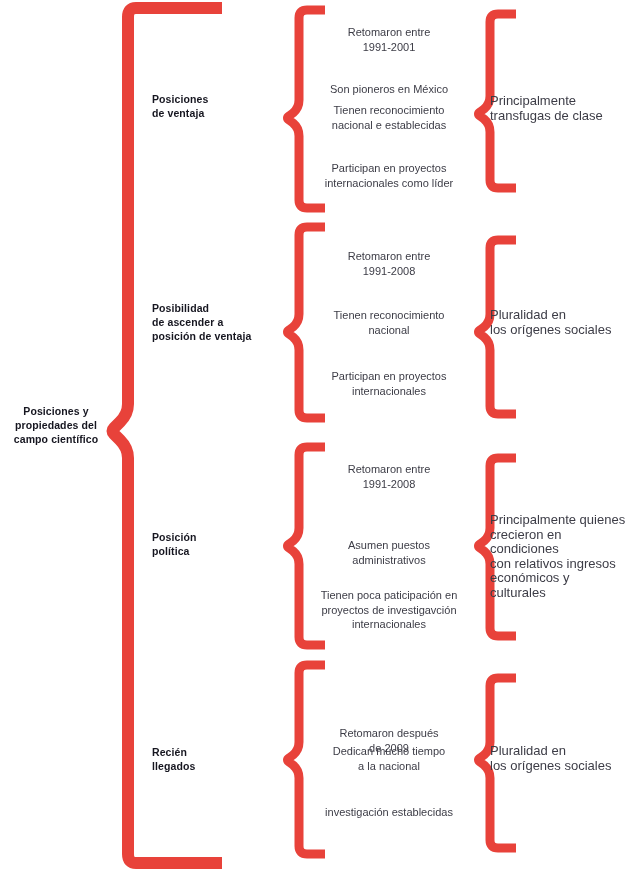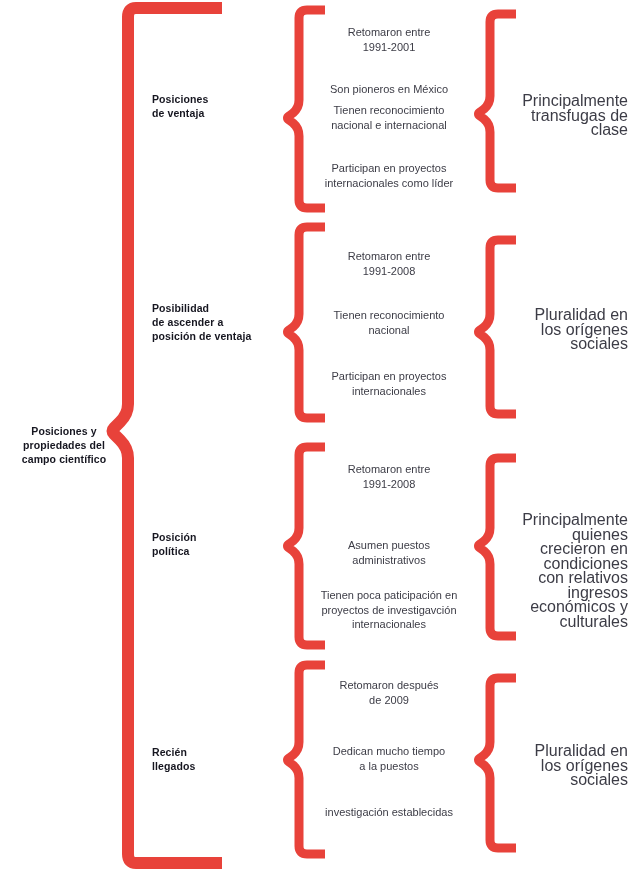--- a/index.html
+++ b/index.html
@@ -5,37 +5,37 @@
   html,body{margin:0;padding:0;background:#ffffff;}
   body{
     width:628px;height:872px;position:relative;overflow:hidden;
     font-family:"Liberation Sans","DejaVu Sans",sans-serif;
     color:#2b2b33;
   }
   .canvas{position:absolute;inset:0;}
 
   
   .root-label{
-    position:absolute; left:8px; top:404px; width:112px;
+    position:absolute; left:0px; top:404px; width:112px;
     text-align:center; font-weight:bold; font-size:10.5px; line-height:14px;
-    color:#161620; letter-spacing:.1px;margin-top:20px;
+    color:#161620; letter-spacing:.1px;
   }
   .cat-label{
     position:absolute; left:152px; width:118px;
     text-align:left; font-weight:bold; font-size:10.5px; line-height:14px;
     color:#161620; letter-spacing:.1px;
   }
   .detail{
     position:absolute; width:186px; left:296px;
     text-align:center; font-size:11px; line-height:14.5px;
     color:#3c3c46;
   }
   .outcome{
     position:absolute; left:490px; width:138px;
-    text-align:right; font-size:16px; line-height:14.5px;
+    text-align:left; font-size:13px; line-height:14.5px;
     color:#3c3c46;
   }
 
   
   svg.braces{position:absolute;left:0;top:0;width:628px;height:872px;}
   svg.braces path{fill:none;stroke:#E8423A;stroke-linecap:butt;stroke-linejoin:round;}
   .br-outer{stroke-width:12;}
   .br-mid{stroke-width:9;}
   .br-right{stroke-width:9;}
 </style>
@@ -75,21 +75,21 @@
     <div>Posiciones</div>
     <div>de ventaja</div>
   </div>
   <div class="detail" style="top:25px">
       <div>Retomaron entre</div>
       <div>1991-2001</div>
     </div>
   <div class="detail" style="top:82px">Son pioneros en México</div>
   <div class="detail" style="top:103px">
       <div>Tienen reconocimiento</div>
-      <div>nacional e internacional</div>
+      <div>nacional e establecidas</div>
     </div>
   <div class="detail" style="top:161px">
       <div>Participan en proyectos</div>
       <div>internacionales como líder</div>
     </div>
   <div class="outcome" style="top:94px">
       <div>Principalmente</div>
       <div>transfugas de clase</div>
     </div>
 
@@ -136,27 +136,27 @@
       <div>Principalmente quienes</div>
       <div>crecieron en condiciones</div>
       <div>con relativos ingresos</div>
       <div>económicos y culturales</div>
     </div>
 
   <div class="cat-label" style="top:745px">
     <div>Recién</div>
     <div>llegados</div>
   </div>
-  <div class="detail" style="top:678px">
+  <div class="detail" style="top:726px">
       <div>Retomaron después</div>
       <div>de 2009</div>
     </div>
   <div class="detail" style="top:744px">
       <div>Dedican mucho tiempo</div>
-      <div>a la puestos</div>
+      <div>a la nacional</div>
     </div>
   <div class="detail" style="top:805px">
       <div>investigación establecidas</div>
     </div>
   <div class="outcome" style="top:744px">
       <div>Pluralidad en</div>
       <div>los orígenes sociales</div>
     </div>
 
 </div>

